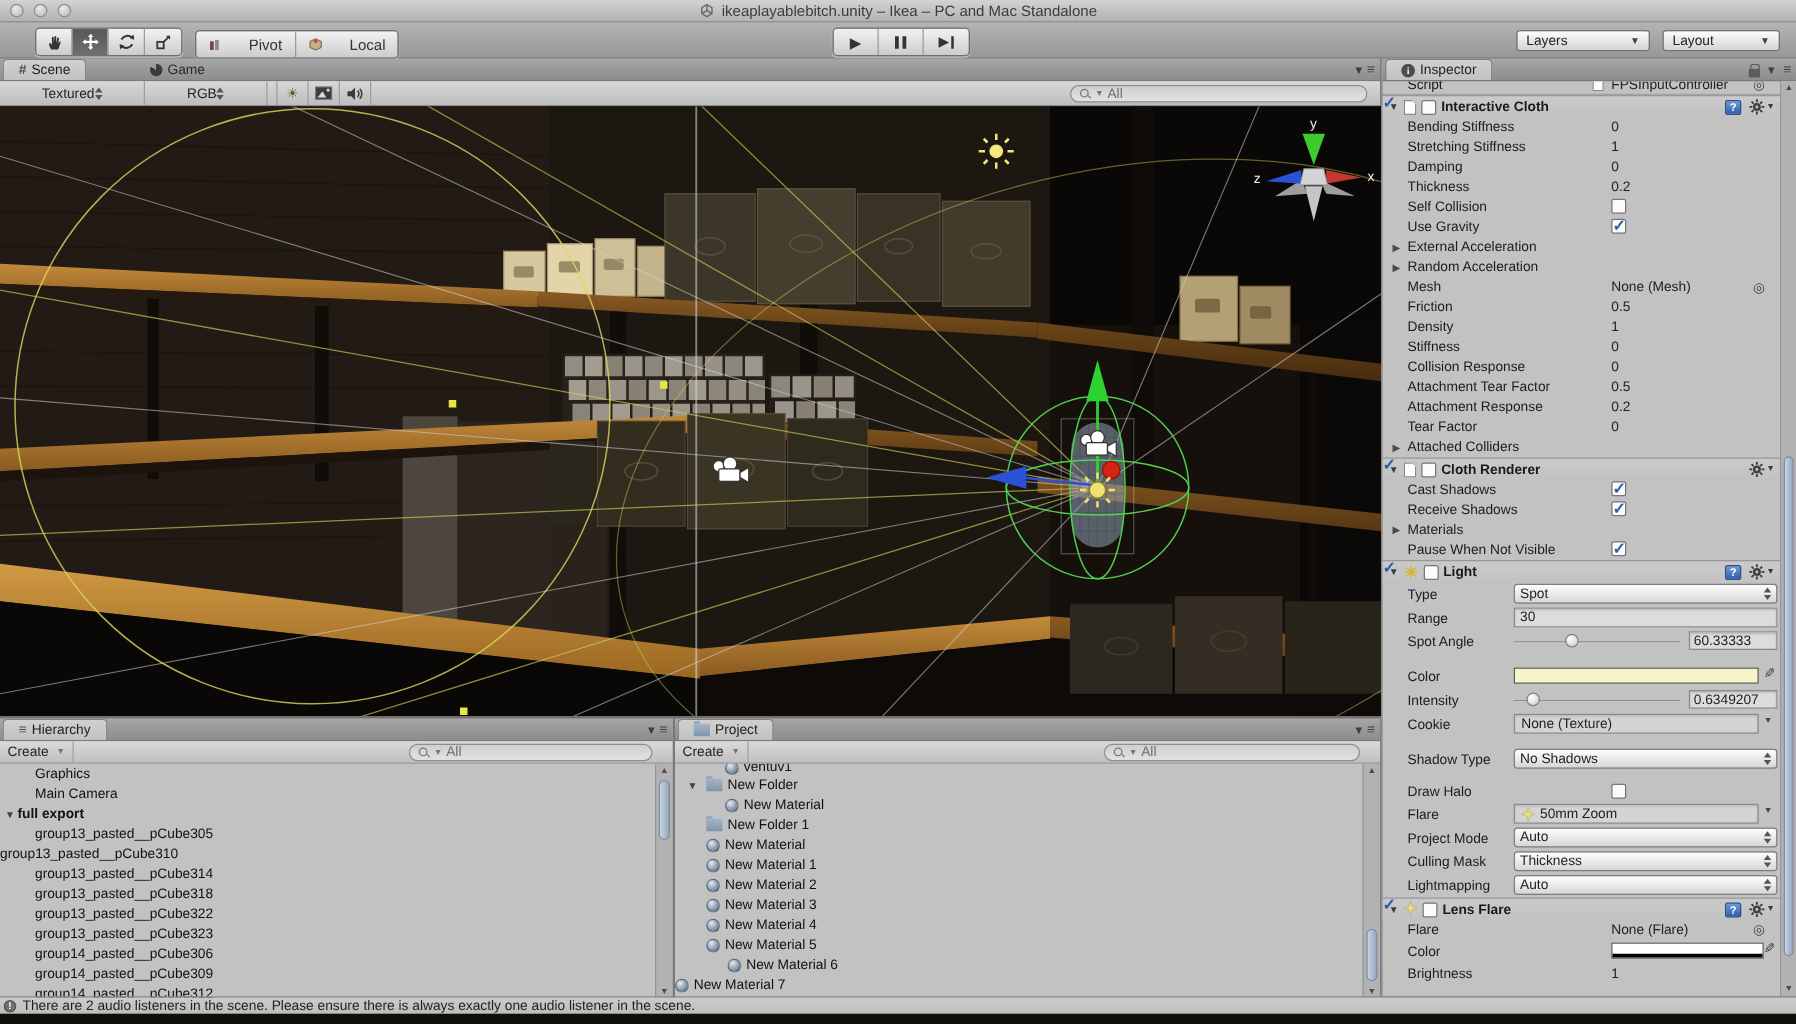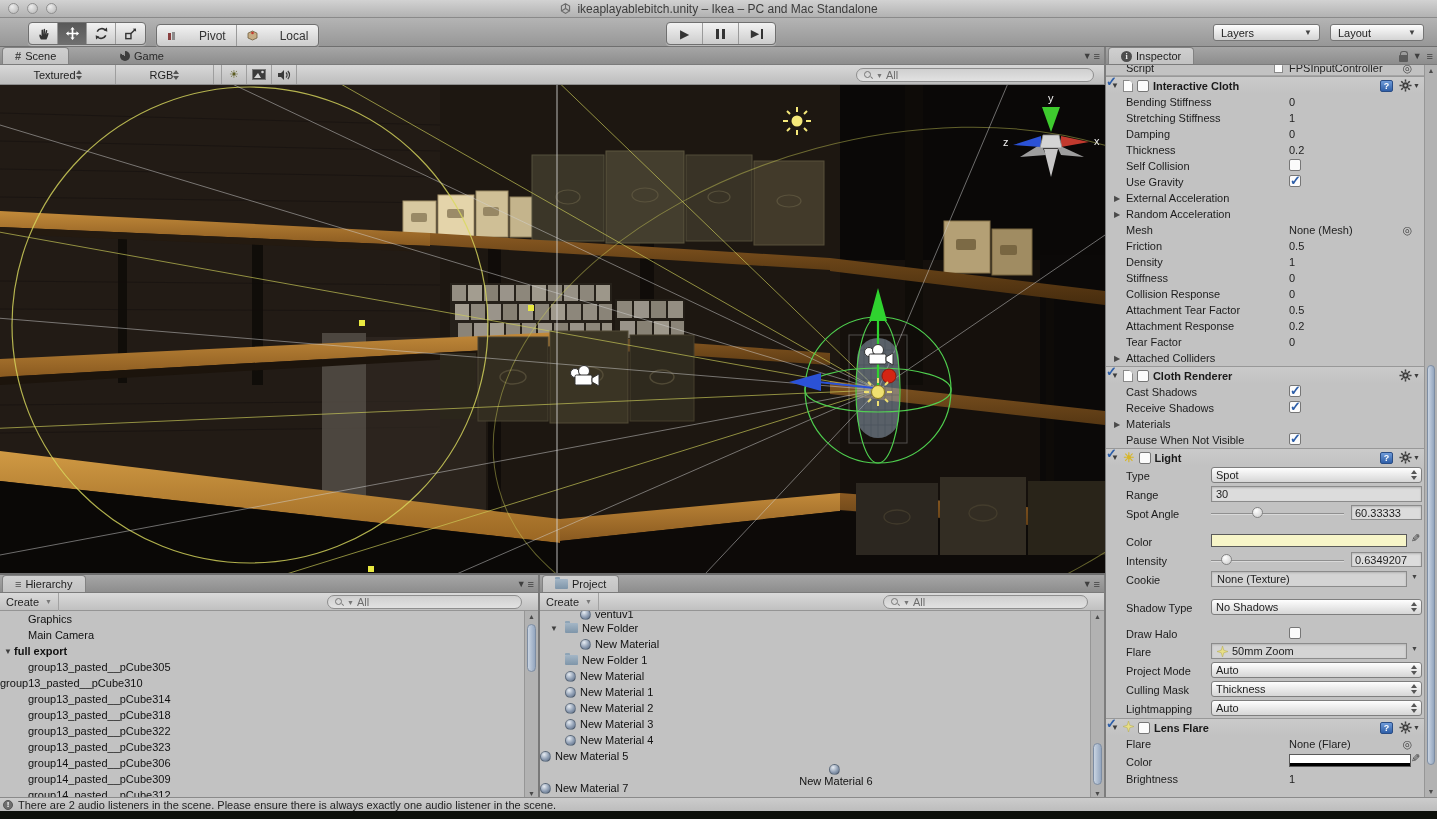--- a/index.html
+++ b/index.html
@@ -671,25 +671,25 @@
             <span>New Material 2</span>
           </div>
           <div class="lrow" style="padding-left: 25px;">
             <span class="icon-material"></span>
             <span>New Material 3</span>
           </div>
           <div class="lrow" style="padding-left: 25px;">
             <span class="icon-material"></span>
             <span>New Material 4</span>
           </div>
-          <div class="lrow" style="">
+          <div class="lrow" style="padding-left: 25px;">
             <span class="icon-material"></span>
             <span>New Material 5</span>
           </div>
-          <div class="lrow" style="padding-left: 42px; flex-direction: column;">
+          <div class="lrow" style="padding-left: 42px;">
             <span class="icon-material"></span>
             <span>New Material 6</span>
           </div>
           <div class="lrow" style="">
             <span class="icon-material"></span>
             <span>New Material 7</span>
           </div>
         </div>
       <div class="vscroll">
         <span class="sarr" style="top:2px;">▲</span>

